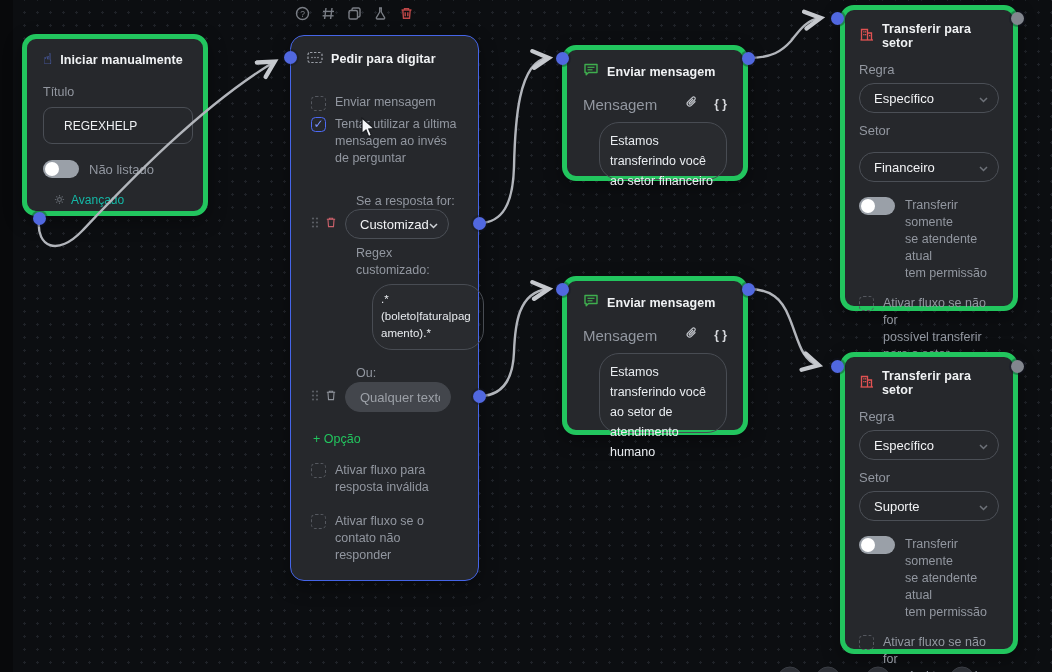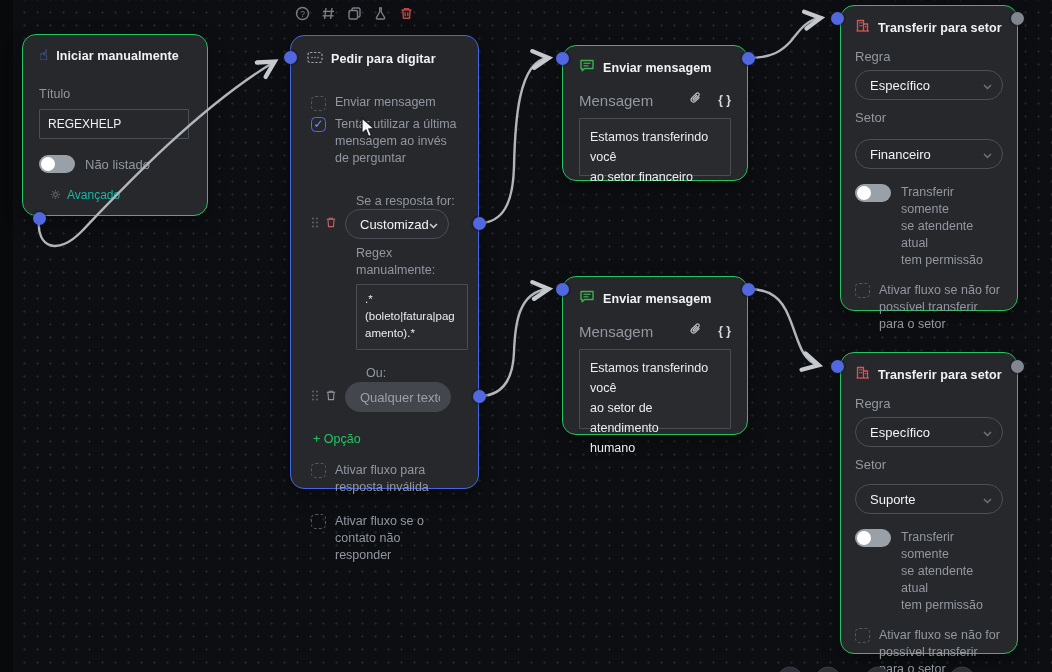--- a/index.html
+++ b/index.html
@@ -12,41 +12,41 @@
     background-position: 5px 6px;
     position: relative;
     color:#e9ebee;
   }
   .left-strip { position:absolute; left:0; top:0; width:13px; height:672px; background:#08090b; z-index:0; }
 
   
   .node {
     position:absolute;
     background:#26282c;
-    border:1px solid #22c55e;
+    border:5px solid #22c55e;
     border-radius:14px;
     box-shadow: 0 6px 18px rgba(0,0,0,.35);
     z-index:2;
   }
   .node.selected { border:1.6px solid #4565e8; }
   .node-header { display:flex; align-items:center; gap:8px; }
   .node-title { font-size:12.5px; font-weight:700; color:#f0f2f4; letter-spacing:.1px; }
   .lbl { font-size:12.5px; color:#9297a0; }
   .lbl-dim { font-size:12px; color:#14b8a6; }
   .multiline { white-space:pre-line; line-height:17px; }
 
   .text-input {
-    border:1px solid #4a4e55; border-radius:1px; height:30px;
-    display:flex; align-items:center; padding:0 8px;
+    border:1px solid #4a4e55; border-radius:9px; height:37px;
+    display:flex; align-items:center; padding:0 20px;
     font-size:12px; color:#eef0f3; background:transparent;
   }
   .textarea {
-    border:1px solid #484c53; border-radius:1px;
+    border:1px solid #484c53; border-radius:20px;
     padding:8px 10px; font-size:12.5px; color:#e9ecf0;
-    line-height:20px; background:rgba(255,255,255,0.015);
+    line-height:20px; background:rgba(255,255,255,0.015);margin-left:16px;
   }
   .select {
     border:1px solid #4b4f56; border-radius:16px; height:30px;
     display:flex; align-items:center; justify-content:space-between;
     padding:0 10px 0 14px; font-size:13px; color:#f2f3f5; background:#292b30;
   }
   .select.disabled { background:#43464c; border-color:#43464c; color:#9ca0a7; overflow:hidden; white-space:nowrap; }
   .select .sel-txt { overflow:hidden; white-space:nowrap; }
 
   .checkbox {
@@ -122,42 +122,42 @@
         </g>
       </svg>
   </div>
 </div>
 
 <div class="node" style="left:22px; top:34px; width:186px; height:182px; padding:13px 16px;">
   <div class="node-header">
     <span style="color:#5f7df7; font-size:15px; line-height:15px; font-family:'DejaVu Sans',sans-serif;">☝</span>
     <span class="node-title">Iniciar manualmente</span>
   </div>
-  <div class="lbl" style="margin-top:24px;">Título</div>
+  <div class="lbl" style="margin-top:18px;">Título</div>
   <div class="text-input" style="margin-top:8px; width:150px;">
     <span>REGEXHELP</span>
   </div>
   <div style="display:flex; align-items:center; gap:10px; margin-top:16px;">
     <div class="toggle"></div>
     <span class="lbl" style="font-size:13px;">Não listado</span>
   </div>
   <div style="display:flex; align-items:center; gap:6px; margin-top:13px; margin-left:11px;">
     <span>
       <svg width="11" height="11" viewBox="0 0 12 12">
           <g stroke="#5f646b" stroke-width="1.2" fill="none">
             <circle cx="6" cy="6" r="2.1"></circle>
             <path d="M6 1v1.6 M6 9.4V11 M1 6h1.6 M9.4 6H11 M2.5 2.5l1.1 1.1 M8.4 8.4l1.1 1.1 M9.5 2.5 8.4 3.6 M3.6 8.4 2.5 9.5"></path>
           </g>
         </svg>
     </span>
     <span class="lbl-dim">Avançado</span>
   </div>
 </div>
 
-<div class="node selected" style="left:290px; top:35px; width:189px; height:454px;">
+<div class="node selected" style="left:290px; top:35px; width:189px; height:546px;">
   <div class="node-header abs" style="left:16px; top:14px;">
     <span>
       <svg width="16" height="13" viewBox="0 0 16 13">
           <rect x="1" y="1.5" width="14" height="10" rx="2" fill="none" stroke="#9a9ea6" stroke-width="1.2" stroke-dasharray="2.4 1.6"></rect>
           <circle cx="5" cy="6.5" r=".8" fill="#9a9ea6"></circle>
           <circle cx="8" cy="6.5" r=".8" fill="#9a9ea6"></circle>
           <circle cx="11" cy="6.5" r=".8" fill="#9a9ea6"></circle>
         </svg>
     </span>
     <span class="node-title">Pedir para digitar</span>
@@ -201,26 +201,26 @@
     </span>
     <div class="select" style="width:104px; margin-left:2px;">
       <span class="sel-txt">Customizado</span>
       <span><svg width="9" height="6" viewBox="0 0 9 6">
             <polyline points="1,1 4.5,4.5 8,1" fill="none" stroke="#cfd2d7" stroke-width="1.5"></polyline>
           </svg></span>
     </div>
   </div>
 
   <div class="lbl multiline abs" style="left:65px; top:209px;">Regex
-manualmente:</div>
+customizado:</div>
 
   <div class="textarea multiline abs" style="left:65px; top:248px; width:112px; height:66px; font-size:11.5px; line-height:17px; padding:6px 8px; word-break:break-all;">.*
 (boleto|fatura|pagamento).*</div>
 
-  <div class="lbl abs" style="left:75px; top:330px;">Ou:</div>
+  <div class="lbl abs" style="left:65px; top:330px;">Ou:</div>
 
   <div class="abs gutter" style="left:20px; top:346px;">
     <span>
       <svg width="8" height="13" viewBox="0 0 8 13">
           <g fill="#5b5e65">
             <circle cx="2" cy="2.5" r="1.1"></circle>
             <circle cx="6" cy="2.5" r="1.1"></circle>
             <circle cx="2" cy="6.5" r="1.1"></circle>
             <circle cx="6" cy="6.5" r="1.1"></circle>
             <circle cx="2" cy="10.5" r="1.1"></circle>
@@ -376,21 +376,21 @@
     <span class="node-title">Transferir para setor</span>
   </div>
   <div class="lbl" style="font-size:13px; margin-top:12px;">Regra</div>
   <div class="select" style="margin-top:6px; background:transparent;">
     <span class="sel-txt">Específico</span>
     <span><svg width="9" height="6" viewBox="0 0 9 6">
           <polyline points="1,1 4.5,4.5 8,1" fill="none" stroke="#6e7279" stroke-width="1.5"></polyline>
         </svg></span>
   </div>
   <div class="lbl" style="font-size:13px; margin-top:10px;">Setor</div>
-  <div class="select" style="margin-top:12px; background:transparent;">
+  <div class="select" style="margin-top:6px; background:transparent;">
     <span class="sel-txt">Suporte</span>
     <span><svg width="9" height="6" viewBox="0 0 9 6">
           <polyline points="1,1 4.5,4.5 8,1" fill="none" stroke="#6e7279" stroke-width="1.5"></polyline>
         </svg></span>
   </div>
   <div style="display:flex; gap:10px; margin-top:15px; align-items:flex-start;">
     <div class="toggle"></div>
     <span class="lbl multiline">Transferir somente
 se atendente atual
 tem permissão</span>

